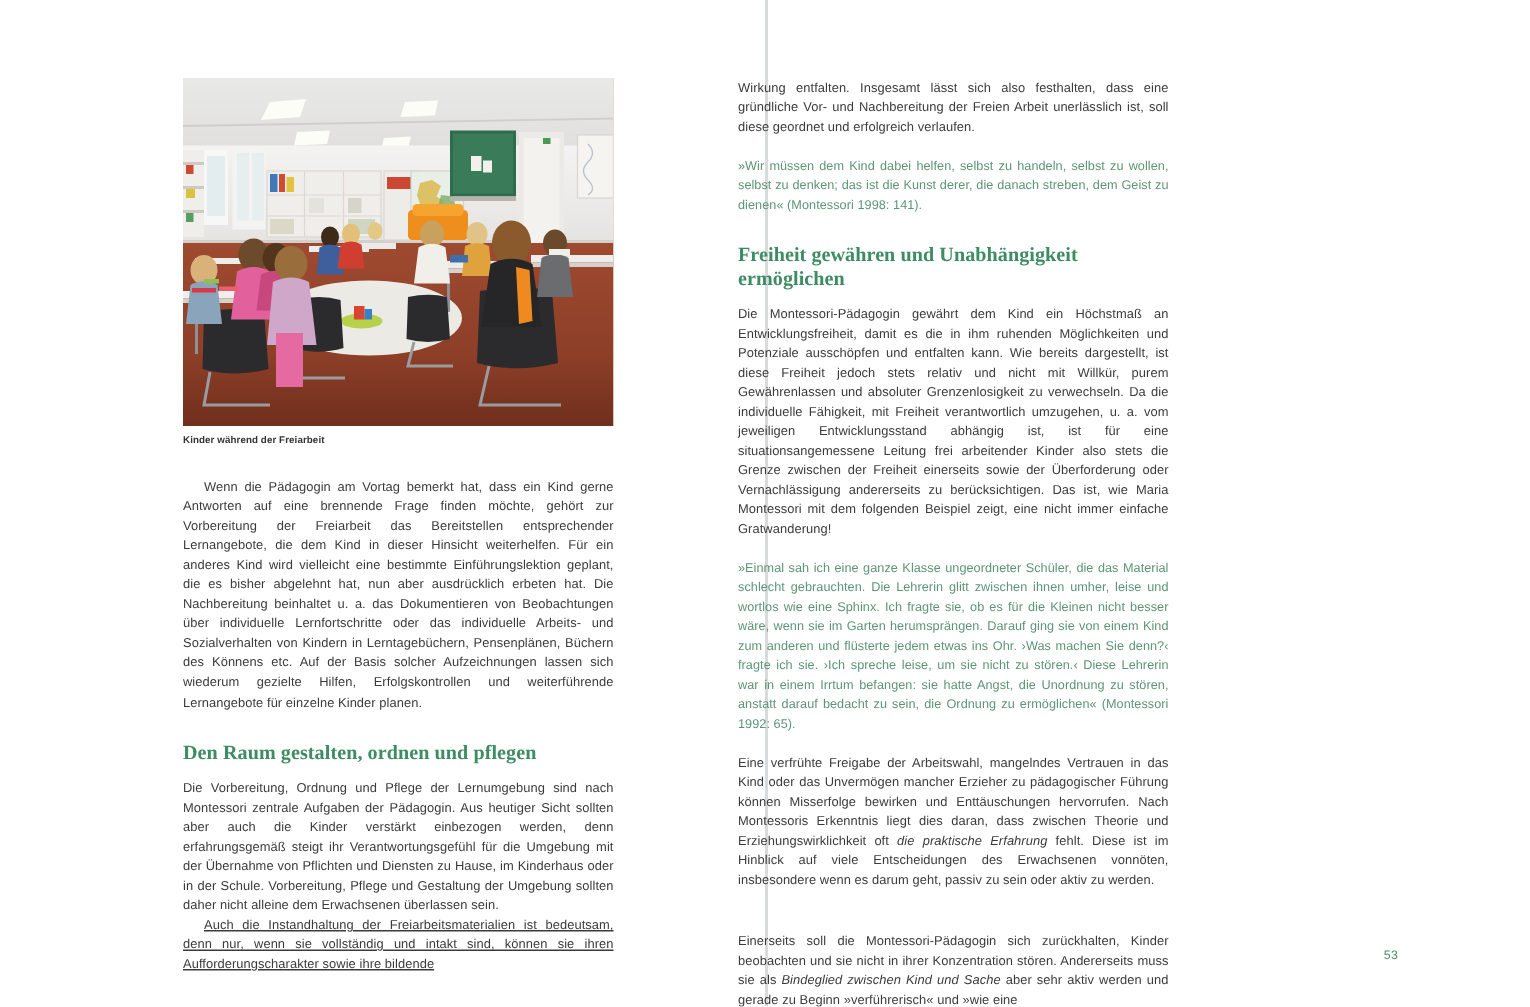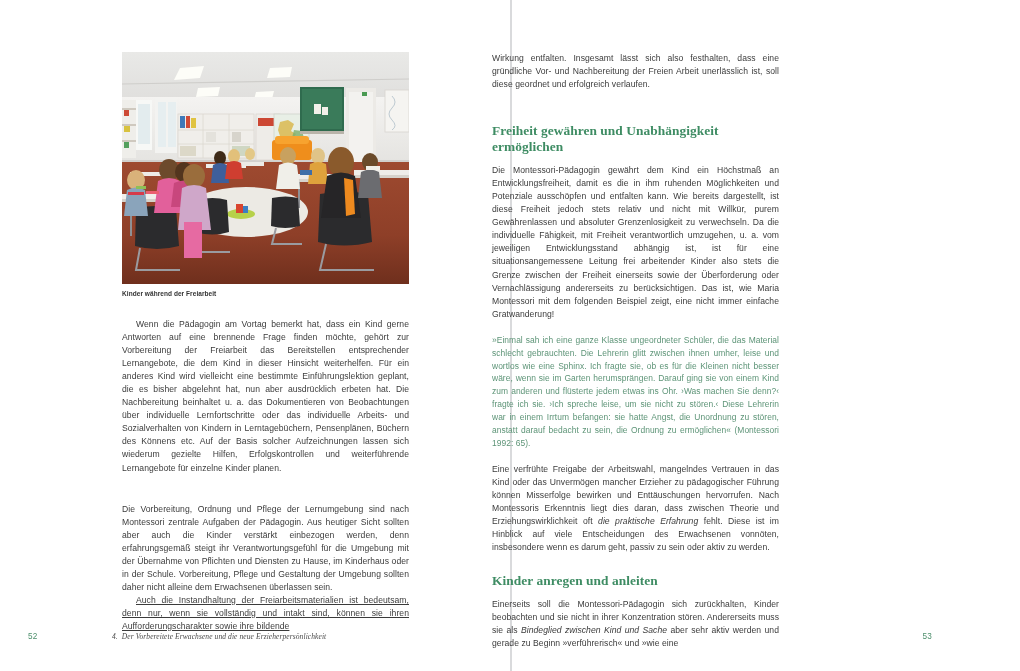--- a/index.html
+++ b/index.html
@@ -315,61 +315,58 @@
           <p class="caption">Kinder während der Freiarbeit</p>
         </figcaption>
       </figure>
 
       <div class="gap-after-figure"></div>
 
       <p class="body-text indent">Wenn die Pädagogin am Vortag bemerkt hat, dass ein Kind gerne Antworten auf eine brennende Frage finden möchte, gehört zur Vorbereitung der Freiarbeit das Bereitstellen entsprechender Lernangebote, die dem Kind in dieser Hinsicht weiterhelfen. Für ein anderes Kind wird vielleicht eine bestimmte Einführungslektion geplant, die es bisher abgelehnt hat, nun aber ausdrücklich erbeten hat. Die Nachbereitung beinhaltet u. a. das Dokumentieren von Beobachtungen über individuelle Lernfortschritte oder das individuelle Arbeits- und Sozialverhalten von Kindern in Lerntagebüchern, Pensenplänen, Büchern des Könnens etc. Auf der Basis solcher Aufzeichnungen lassen sich wiederum gezielte Hilfen, Erfolgskontrollen und weiterführende Lernangebote für einzelne Kinder planen.</p>
 
       <div class="gap-before-head"></div>
 
+      <h2 class="section-head">Den Raum gestalten, ordnen und pflegen</h2>
 
       <div class="gap-after-head"></div>
 
       <p class="body-text">Die Vorbereitung, Ordnung und Pflege der Lernumgebung sind nach Montessori zentrale Aufgaben der Pädagogin. Aus heutiger Sicht sollten aber auch die Kinder verstärkt einbezogen werden, denn erfahrungsgemäß steigt ihr Verantwortungsgefühl für die Umgebung mit der Übernahme von Pflichten und Diensten zu Hause, im Kinderhaus oder in der Schule. Vorbereitung, Pflege und Gestaltung der Umgebung sollten daher nicht alleine dem Erwachsenen überlassen sein.</p>
       <p class="body-text indent">Auch die Instandhaltung der Freiarbeitsmaterialien ist bedeutsam, denn nur, wenn sie vollständig und intakt sind, können sie ihren Aufforderungscharakter sowie ihre bildende</p>
     </div>
 
-    <div class="footer">
-      <span class="folio folio-left">52</span>
-      <span class="running-head running-head-left"><span class="rh-num">4.</span>&nbsp;&nbsp;<span>Der Vorbereitete Erwachsene und die neue Erzieherpersönlichkeit</span></span>
-    </div>
   </div>
 
   <div class="page page-right">
 
     <div class="col-right" style="left:42px;">
 
       <p class="body-text">Wirkung entfalten. Insgesamt lässt sich also festhalten, dass eine gründliche Vor- und Nachbereitung der Freien Arbeit unerlässlich ist, soll diese geordnet und erfolgreich verlaufen.</p>
 
       <div class="gap-quote"></div>
 
+      <p class="quote">»Wir müssen dem Kind dabei helfen, selbst zu handeln, selbst zu wollen, selbst zu denken; das ist die Kunst derer, die danach streben, dem Geist zu dienen« (Montessori 1998: 141).</p>
 
       <div class="gap-before-head"></div>
 
       <h2 class="section-head">Freiheit gewähren und Unabhängigkeit ermöglichen</h2>
 
       <div class="gap-after-head"></div>
 
       <p class="body-text">Die Montessori-Pädagogin gewährt dem Kind ein Höchstmaß an Entwicklungsfreiheit, damit es die in ihm ruhenden Möglichkeiten und Potenziale ausschöpfen und entfalten kann. Wie bereits dargestellt, ist diese Freiheit jedoch stets relativ und nicht mit Willkür, purem Gewährenlassen und absoluter Grenzenlosigkeit zu verwechseln. Da die individuelle Fähigkeit, mit Freiheit verantwortlich umzugehen, u. a. vom jeweiligen Entwicklungsstand abhängig ist, ist für eine situationsangemessene Leitung frei arbeitender Kinder also stets die Grenze zwischen der Freiheit einerseits sowie der Überforderung oder Vernachlässigung andererseits zu berücksichtigen. Das ist, wie Maria Montessori mit dem folgenden Beispiel zeigt, eine nicht immer einfache Gratwanderung!</p>
 
       <div class="gap-quote"></div>
 
       <p class="quote">»Einmal sah ich eine ganze Klasse ungeordneter Schüler, die das Material schlecht gebrauchten. Die Lehrerin glitt zwischen ihnen umher, leise und wortlos wie eine Sphinx. Ich fragte sie, ob es für die Kleinen nicht besser wäre, wenn sie im Garten herumsprängen. Darauf ging sie von einem Kind zum anderen und flüsterte jedem etwas ins Ohr. ›Was machen Sie denn?‹ fragte ich sie. ›Ich spreche leise, um sie nicht zu stören.‹ Diese Lehrerin war in einem Irrtum befangen: sie hatte Angst, die Unordnung zu stören, anstatt darauf bedacht zu sein, die Ordnung zu ermöglichen« (Montessori 1992: 65).</p>
 
       <div class="gap-quote"></div>
 
       <p class="body-text"><span>Eine verfrühte Freigabe der Arbeitswahl, mangelndes Vertrauen in das Kind oder das Unvermögen mancher Erzieher zu pädagogischer Führung können Misserfolge bewirken und Enttäuschungen hervorrufen. Nach Montessoris Erkenntnis liegt dies daran, dass zwischen Theorie und Erziehungswirklichkeit oft </span><em>die praktische Erfahrung</em><span> fehlt. Diese ist im Hinblick auf viele Entscheidungen des Erwachsenen vonnöten, insbesondere wenn es darum geht, passiv zu sein oder aktiv zu werden.</span></p>
 
       <div class="gap-before-head"></div>
 
-      <h2 class="section-head">Kinder anregen und anleiten</h2>
 
       <div class="gap-after-head"></div>
 
       <p class="body-text"><span>Einerseits soll die Montessori-Pädagogin sich zurückhalten, Kinder beobachten und sie nicht in ihrer Konzentration stören. Andererseits muss sie als </span><em>Bindeglied zwischen Kind und Sache</em><span> aber sehr aktiv werden und gerade zu Beginn »verführerisch« und »wie eine</span></p>
     </div>
 
     <div class="footer">
       <span class="running-head running-head-right"><span class="rh-num">4.4</span>&nbsp;&nbsp;<span>Aufgaben der Montessori-Pädagogin in der Freiarbeit</span></span>
       <span class="folio folio-right">53</span>
     </div>

